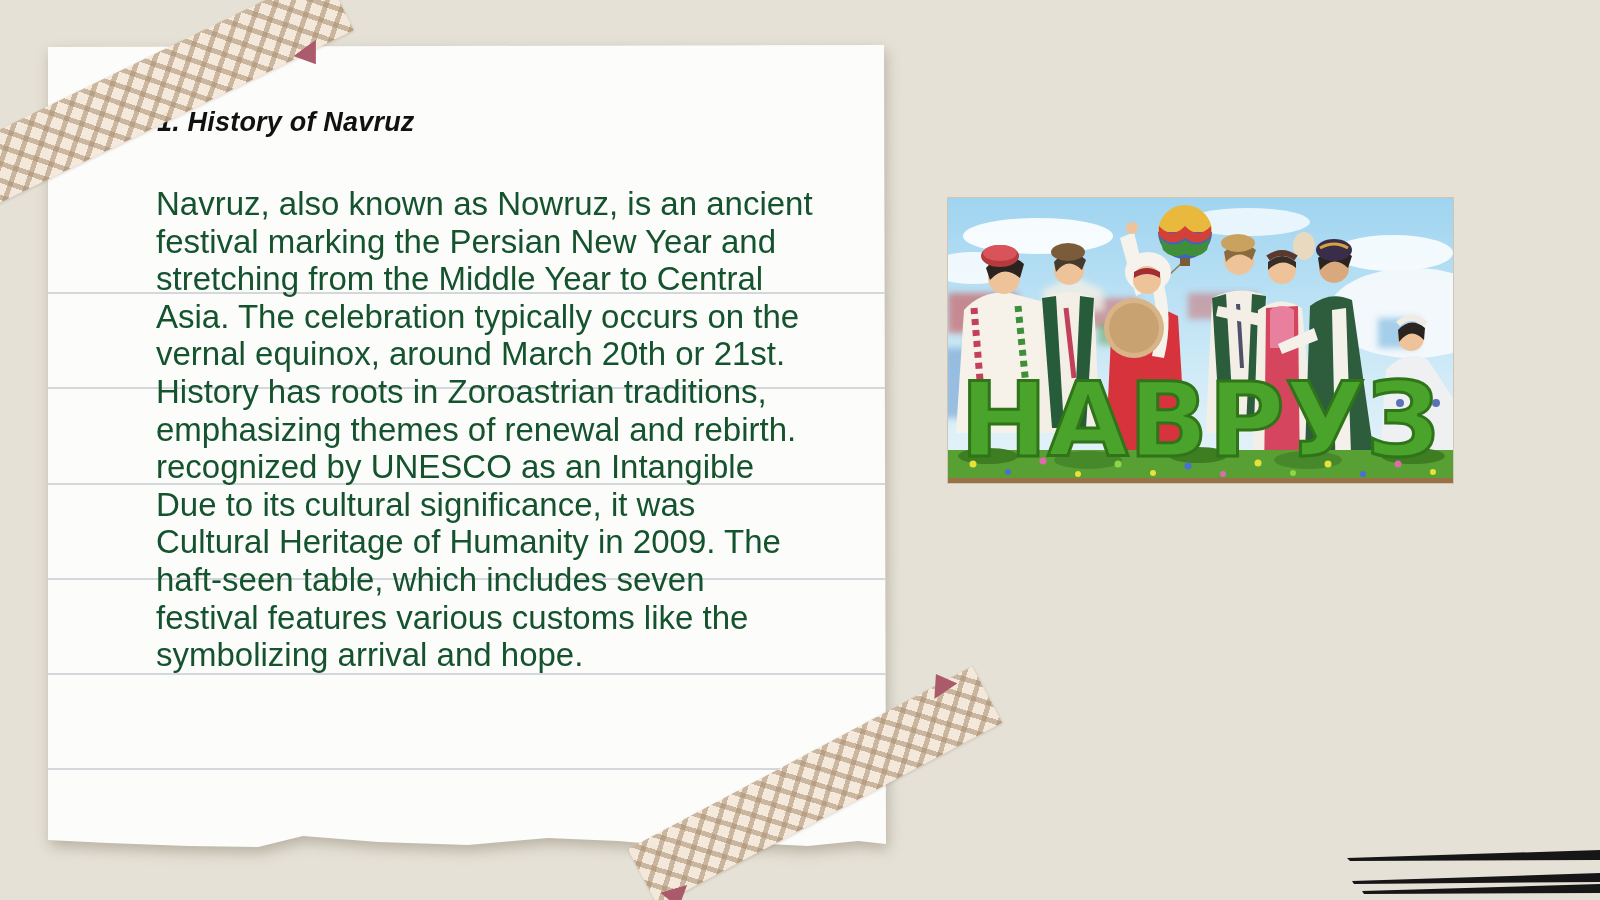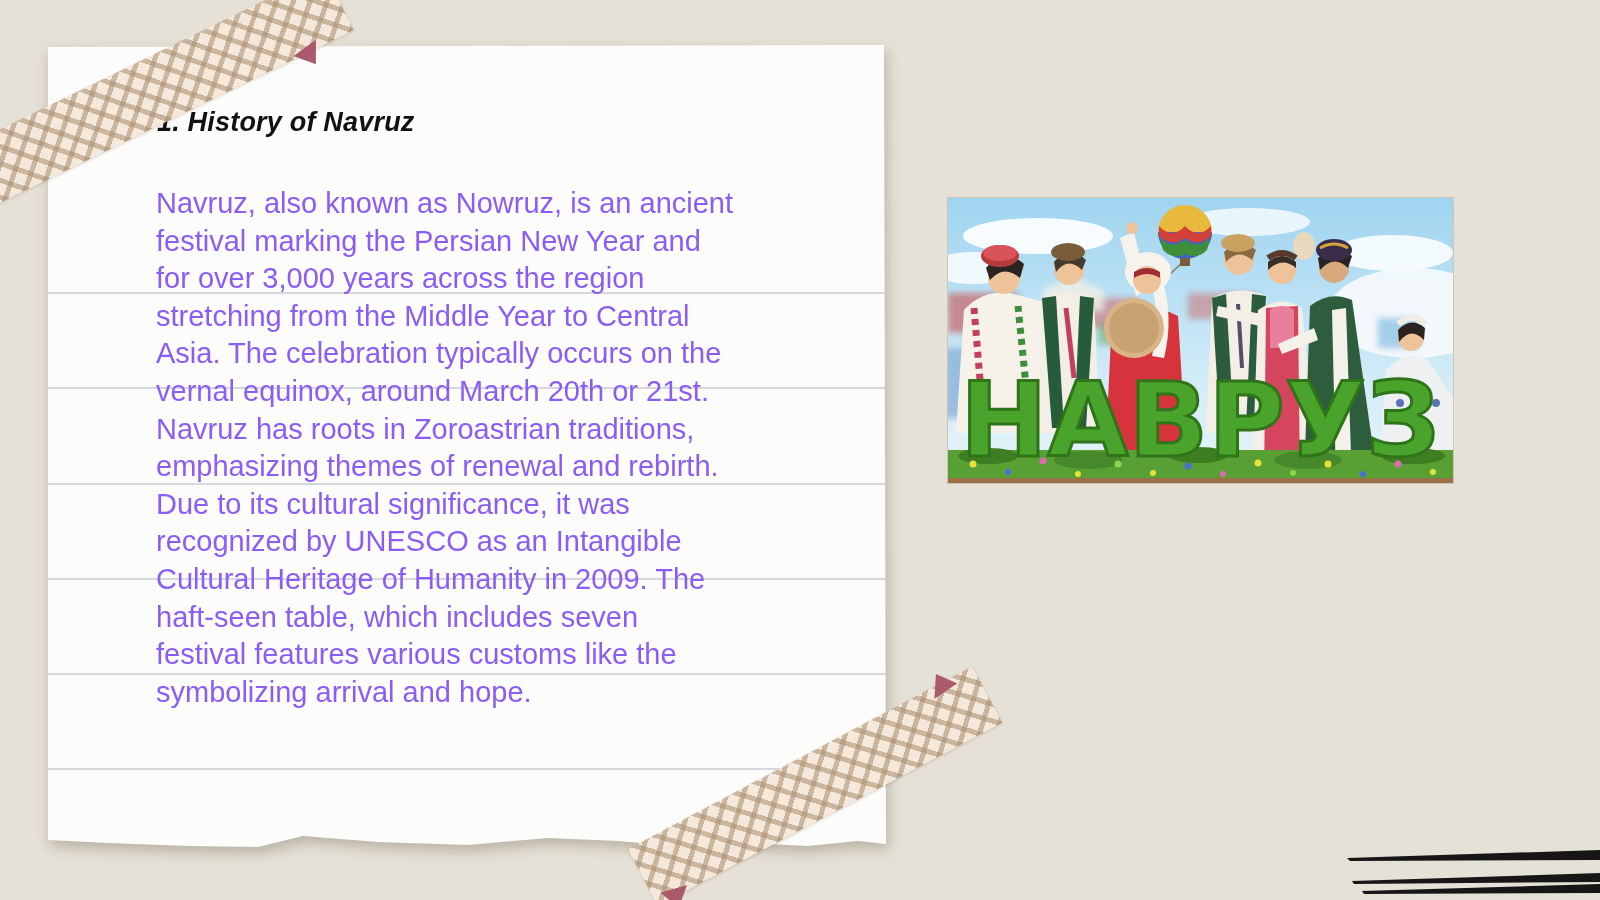--- a/index.html
+++ b/index.html
@@ -26,21 +26,21 @@
     position:absolute;left:0;width:100%;height:2px;background:#c7ccd2;
     opacity:.75;
   }
   .note-title{
     position:absolute;left:109px;top:62px;
     font-size:27px;font-weight:bold;font-style:italic;color:#111;
     letter-spacing:.2px;white-space:nowrap;
   }
   .note-body{
     position:absolute;left:108px;top:140px;width:720px;
-    font-size:29px;color:#8b5cf6;
+    font-size:33px;color:#14532d;
   }
   .body-line{height:37.6px;line-height:37.6px;white-space:nowrap;}
 
   
   .tape{
     position:absolute;z-index:5;
     background:
       repeating-linear-gradient(45deg, rgba(167,138,107,0.55) 0 5px, rgba(167,138,107,0) 5px 16px),
       repeating-linear-gradient(-45deg, rgba(167,138,107,0.55) 0 5px, rgba(167,138,107,0) 5px 16px),
       #f4e9da;
@@ -81,28 +81,27 @@
       <div class="rule" style="top:438px"></div>
       <div class="rule" style="top:533px"></div>
       <div class="rule" style="top:628px"></div>
       <div class="rule" style="top:723px"></div>
 
       <div class="note-title">1. History of Navruz</div>
 
       <div class="note-body">
           <div class="body-line">Navruz, also known as Nowruz, is an ancient</div>
           <div class="body-line">festival marking the Persian New Year and</div>
-          <div class="body-line">for over 3,000 years across the region</div>
           <div class="body-line">stretching from the Middle Year to Central</div>
           <div class="body-line">Asia. The celebration typically occurs on the</div>
           <div class="body-line">vernal equinox, around March 20th or 21st.</div>
-          <div class="body-line">Navruz has roots in Zoroastrian traditions,</div>
+          <div class="body-line">History has roots in Zoroastrian traditions,</div>
           <div class="body-line">emphasizing themes of renewal and rebirth.</div>
+          <div class="body-line">recognized by UNESCO as an Intangible</div>
           <div class="body-line">Due to its cultural significance, it was</div>
-          <div class="body-line">recognized by UNESCO as an Intangible</div>
           <div class="body-line">Cultural Heritage of Humanity in 2009. The</div>
           <div class="body-line">haft-seen table, which includes seven</div>
           <div class="body-line">festival features various customs like the</div>
           <div class="body-line">symbolizing arrival and hope.</div>
         </div>
     </div>
   </div>
 
   <div class="photo">
     <svg width="505" height="285" viewBox="0 0 505 285" xmlns="http://www.w3.org/2000/svg">

